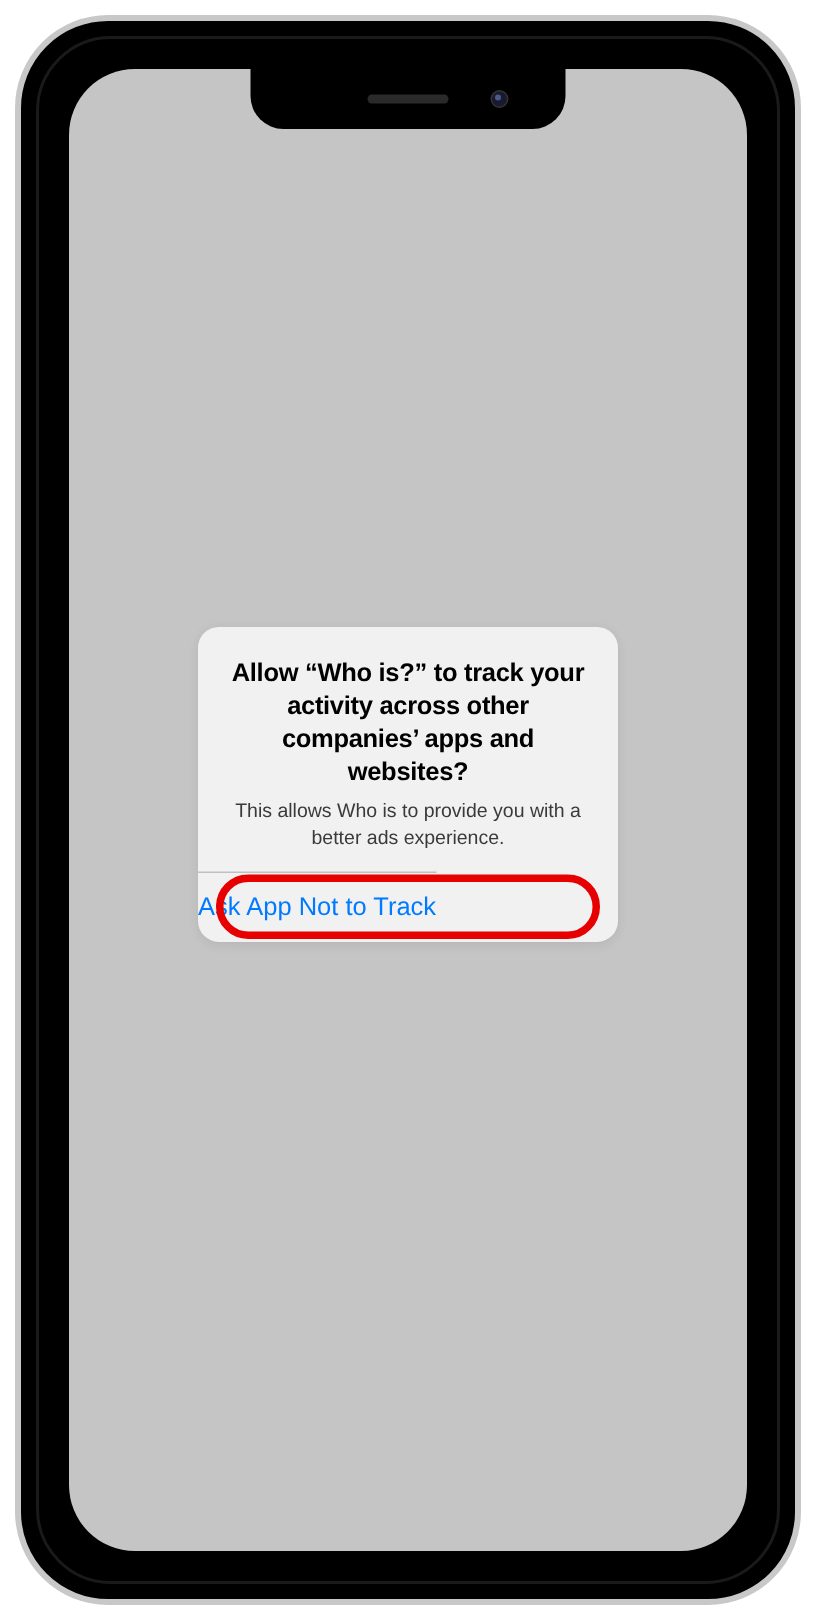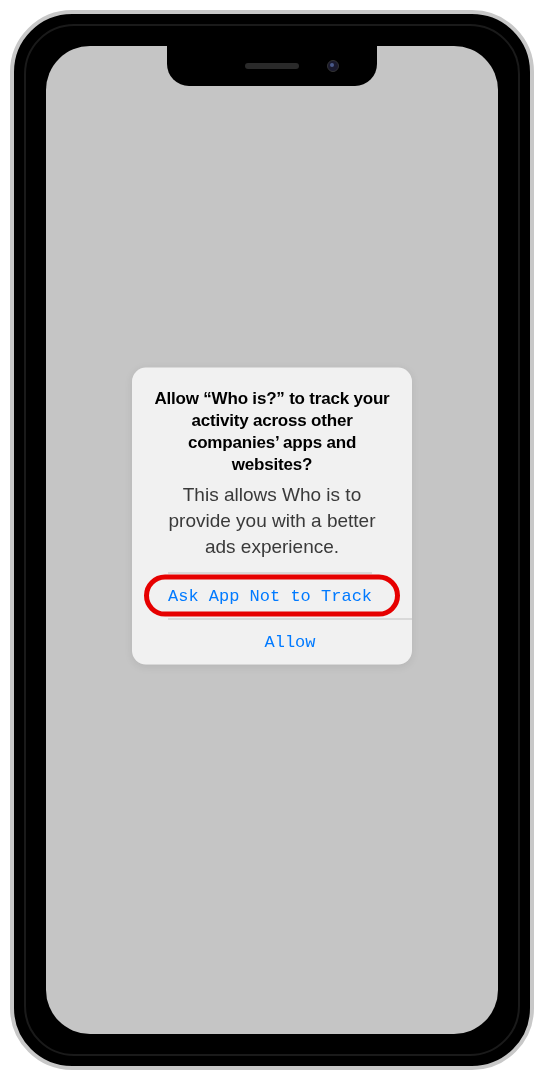--- a/index.html
+++ b/index.html
@@ -118,42 +118,41 @@
     .alert-title {
       font-size: 17px;
       font-weight: 600;
       color: #000;
       line-height: 1.3;
       margin-bottom: 6px;
       letter-spacing: -0.2px;
     }
     
     .alert-message {
-      font-size: 19px;
+      font-size: 13px;
       color: #3a3a3a;
       line-height: 1.35;
       padding: 0 4px;
     }
     
     .alert-buttons {
       display: flex;
       flex-direction: column;
     }
     
     .alert-button {
       border: none;
       background: transparent;
       border-top: 0.5px solid rgba(0,0,0,0.2);
       padding: 13px 0;
       font-size: 17px;
       color: #007aff;
       cursor: pointer;
-      font-family: Liberation Mono, monospace;
+      font-family: Liberation Sans, sans-serif;
       font-weight: 400;
-      margin-left: 36px;
     }
     
     .alert-button-wrapper {
       position: relative;
     }
     
     
     .highlight-oval {
       position: absolute;
       top: 2px;
@@ -181,19 +180,18 @@
       <div class="alert">
         <div class="alert-header">
           <div class="alert-title">Allow “Who is?” to track your activity across other companies’ apps and websites?</div>
           <div class="alert-message">This allows Who is to provide you with a better ads experience.</div>
         </div>
         <div class="alert-buttons">
           <div class="alert-button-wrapper">
             <button class="alert-button">Ask App Not to Track</button>
             <div class="highlight-oval"></div>
           </div>
-          <button class="alert-button">Allow</button>
         </div>
       </div>
 
     </div>
   </div>
 </div>
 
 </body></html>

